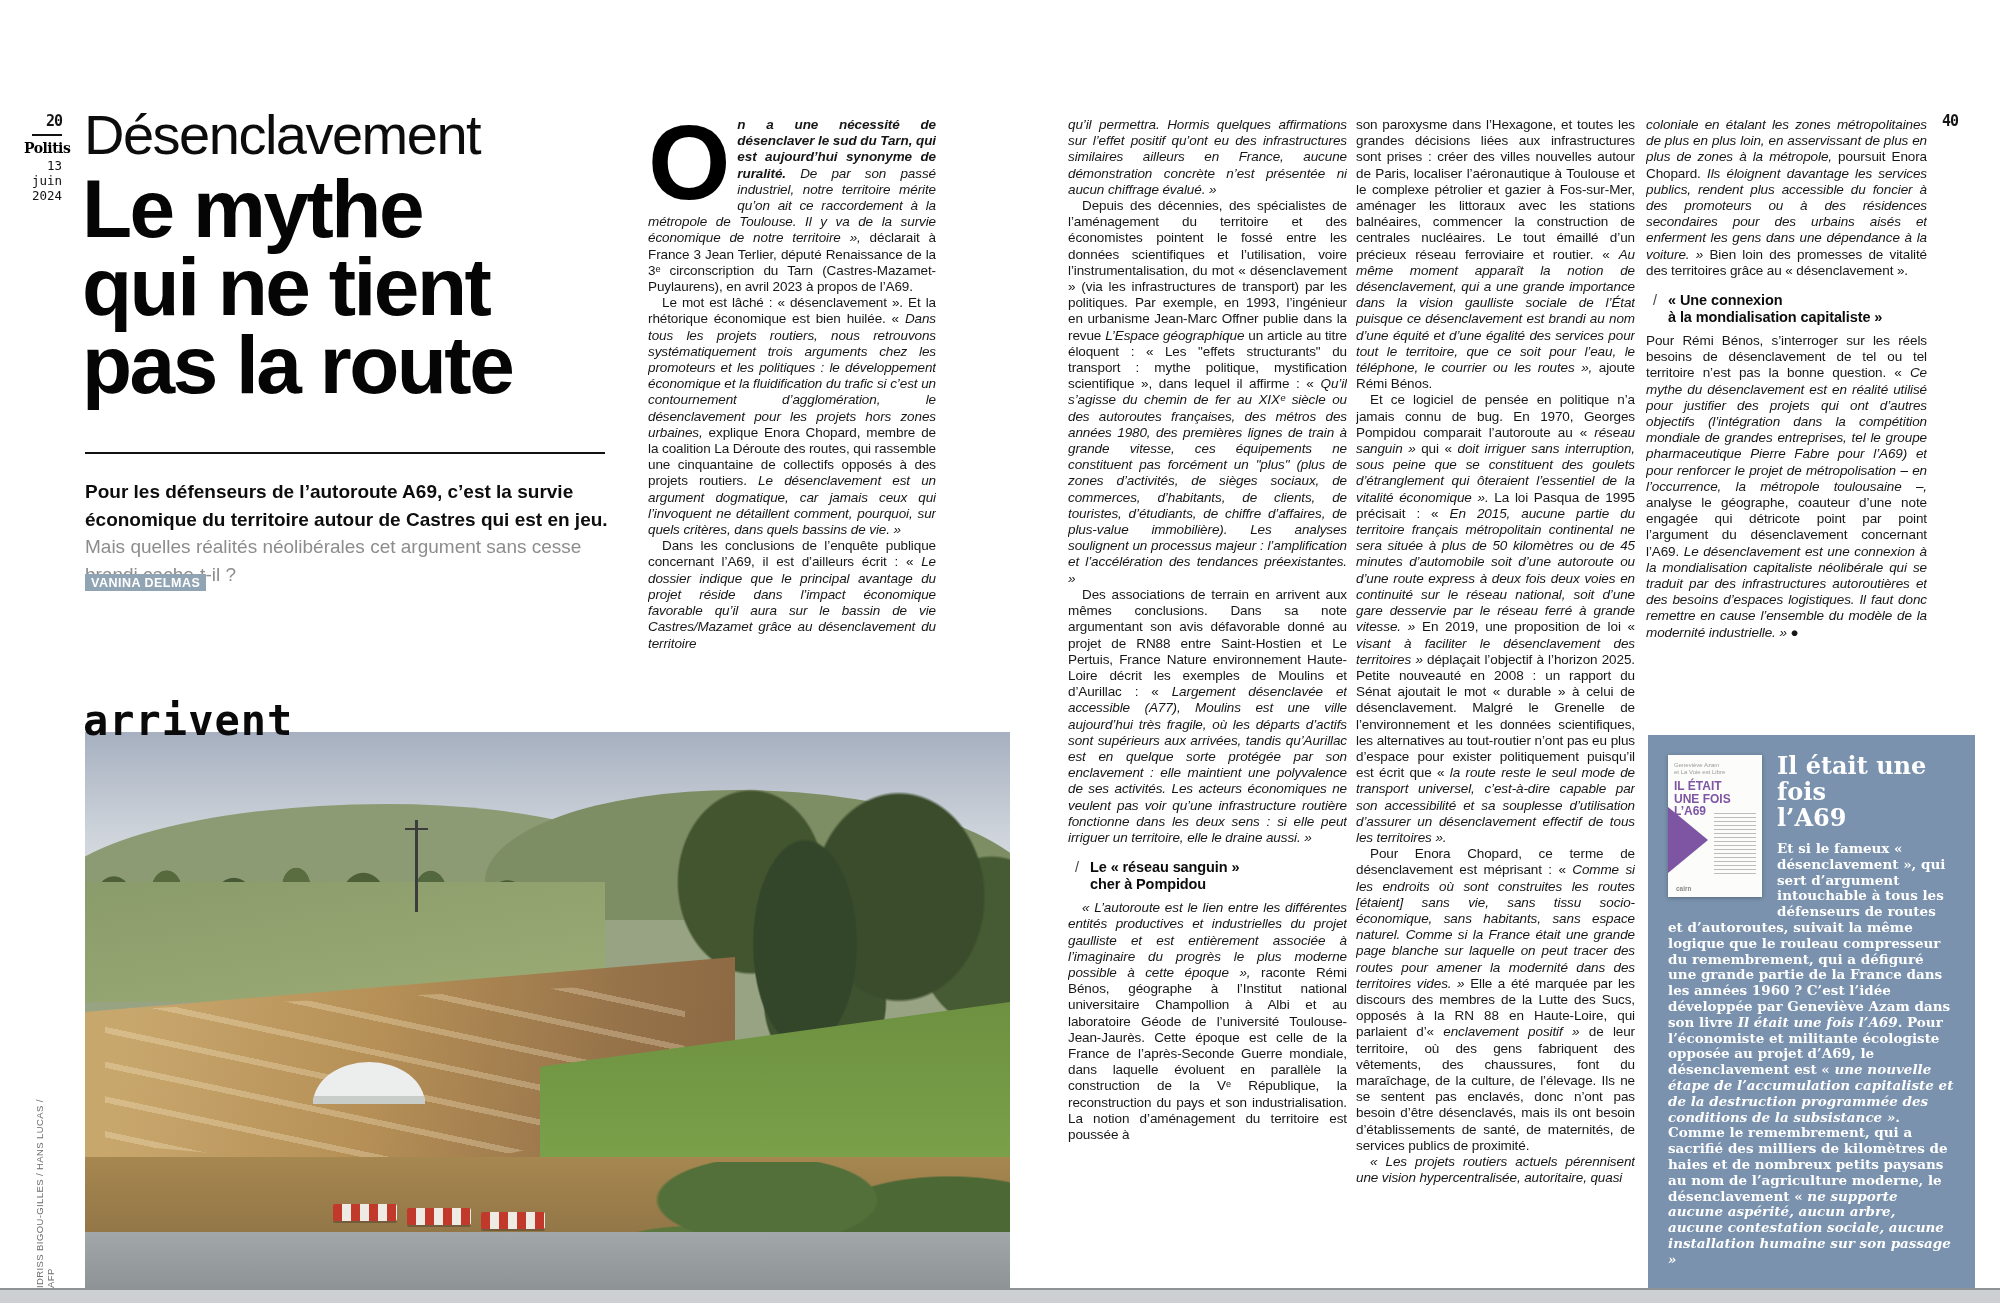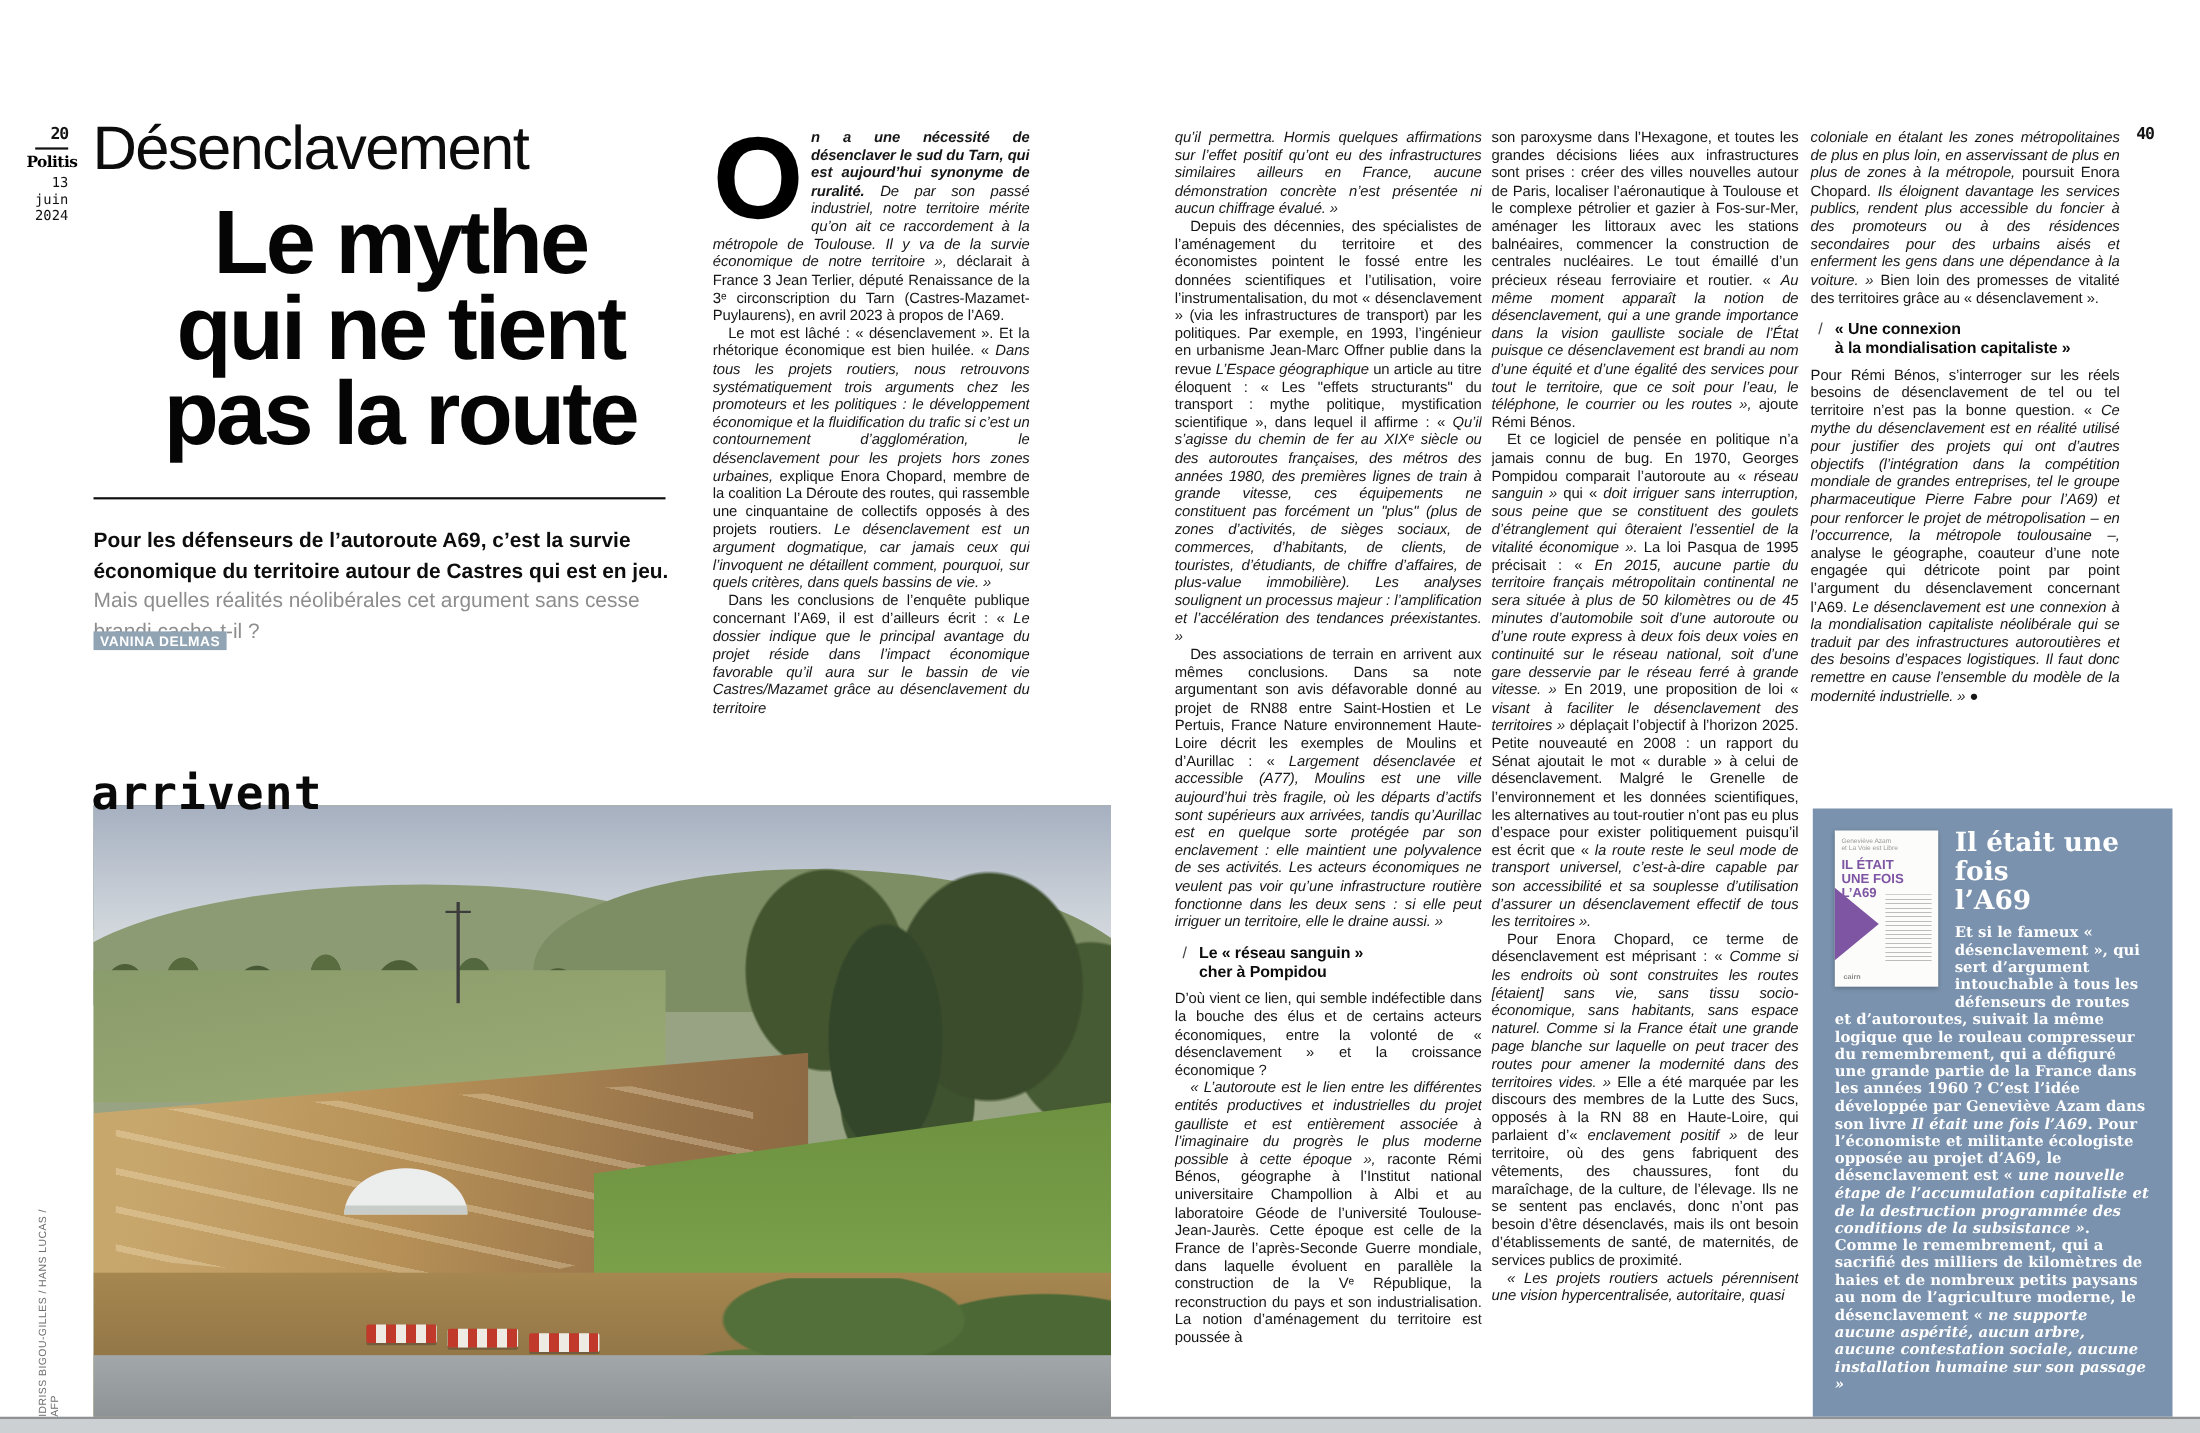--- a/index.html
+++ b/index.html
@@ -125,21 +125,21 @@
   <div class="folio-left">
     <div class="num">20</div>
     <div class="rule"></div>
     <div class="mag">Politis</div>
     <div class="date">13
 juin
 2024</div>
   </div>
 
   <div class="kicker">Désenclavement</div>
-  <h1 class="title" style="margin:12px;text-align:center;">Le mythe
+  <h1 class="title" style="margin:0;">Le mythe
 qui ne tient
 pas la route</h1>
   <div class="title-rule"></div>
   <p class="standfirst" style="margin:0;">
     <span class="sf-bold">Pour les défenseurs de l’autoroute A69, c’est la survie économique du territoire autour de Castres qui est en jeu.</span><span class="sf-rest"> Mais quelles réalités néolibérales cet argument sans cesse brandi cache-t-il ?</span>
   </p>
   <div class="byline">VANINA DELMAS</div>
 
   <div class="section-label">arrivent</div>
 
@@ -171,21 +171,20 @@
       <p class="flush"><span class="run-drop">O</span><span class="run-bi">n a une nécessité de désenclaver le sud du Tarn, qui est aujourd’hui synonyme de ruralité. </span><span class="run-i">De par son passé industriel, notre territoire mérite qu’on ait ce raccordement à la métropole de Toulouse. Il y va de la survie économique de notre territoire », </span><span class="run-r">déclarait à France 3 Jean Terlier, député Renaissance de la 3ᵉ circonscription du Tarn (Castres-Mazamet-Puylaurens), en avril 2023 à propos de l’A69.</span></p>
       <p><span class="run-r">Le mot est lâché : « désenclavement ». Et la rhétorique économique est bien huilée. « </span><span class="run-i">Dans tous les projets routiers, nous retrouvons systématiquement trois arguments chez les promoteurs et les politiques : le développement économique et la fluidification du trafic si c’est un contournement d’agglomération, le désenclavement pour les projets hors zones urbaines, </span><span class="run-r">explique Enora Chopard, membre de la coalition La Déroute des routes, qui rassemble une cinquantaine de collectifs opposés à des projets routiers. </span><span class="run-i">Le désenclavement est un argument dogmatique, car jamais ceux qui l’invoquent ne détaillent comment, pourquoi, sur quels critères, dans quels bassins de vie. »</span></p>
       <p><span class="run-r">Dans les conclusions de l’enquête publique concernant l’A69, il est d’ailleurs écrit : « </span><span class="run-i">Le dossier indique que le principal avantage du projet réside dans l’impact économique favorable qu’il aura sur le bassin de vie Castres/Mazamet grâce au désenclavement du territoire</span></p>
     </div>
   <div class="col col2">
       <p class="flush"><span class="run-i">qu’il permettra. Hormis quelques affirmations sur l’effet positif qu’ont eu des infrastructures similaires ailleurs en France, aucune démonstration concrète n’est présentée ni aucun chiffrage évalué. »</span></p>
       <p><span class="run-r">Depuis des décennies, des spécialistes de l’aménagement du territoire et des économistes pointent le fossé entre les données scientifiques et l’utilisation, voire l’instrumentalisation, du mot « désenclavement » (via les infrastructures de transport) par les politiques. Par exemple, en 1993, l’ingénieur en urbanisme Jean-Marc Offner publie dans la revue </span><span class="run-i">L’Espace géographique</span><span class="run-r"> un article au titre éloquent : « Les "effets structurants" du transport : mythe politique, mystification scientifique », dans lequel il affirme : « </span><span class="run-i">Qu’il s’agisse du chemin de fer au XIXᵉ siècle ou des autoroutes françaises, des métros des années 1980, des premières lignes de train à grande vitesse, ces équipements ne constituent pas forcément un "plus" (plus de zones d’activités, de sièges sociaux, de commerces, d’habitants, de clients, de touristes, d’étudiants, de chiffre d’affaires, de plus-value immobilière). Les analyses soulignent un processus majeur : l’amplification et l’accélération des tendances préexistantes. »</span></p>
       <p><span class="run-r">Des associations de terrain en arrivent aux mêmes conclusions. Dans sa note argumentant son avis défavorable donné au projet de RN88 entre Saint-Hostien et Le Pertuis, France Nature environnement Haute-Loire décrit les exemples de Moulins et d’Aurillac : « </span><span class="run-i">Largement désenclavée et accessible (A77), Moulins est une ville aujourd’hui très fragile, où les départs d’actifs sont supérieurs aux arrivées, tandis qu’Aurillac est en quelque sorte protégée par son enclavement : elle maintient une polyvalence de ses activités. Les acteurs économiques ne veulent pas voir qu’une infrastructure routière fonctionne dans les deux sens : si elle peut irriguer un territoire, elle le draine aussi. »</span></p>
       <h3><span class="slash">/</span><span class="sh-text">Le « réseau sanguin »
 cher à Pompidou</span></h3>
-      <p class="flush"><span class="run-r">D’où vient ce lien, qui semble indéfectible dans la bouche des élus et de certains acteurs économiques, entre la volonté de « désenclavement » et la croissance économique ?</span></p>
       <p><span class="run-i">« L’autoroute est le lien entre les différentes entités productives et industrielles du projet gaulliste et est entièrement associée à l’imaginaire du progrès le plus moderne possible à cette époque », </span><span class="run-r">raconte Rémi Bénos, géographe à l’Institut national universitaire Champollion à Albi et au laboratoire Géode de l’université Toulouse-Jean-Jaurès. Cette époque est celle de la France de l’après-Seconde Guerre mondiale, dans laquelle évoluent en parallèle la construction de la Vᵉ République, la reconstruction du pays et son industrialisation. La notion d’aménagement du territoire est poussée à</span></p>
     </div>
   <div class="col col3">
       <p class="flush"><span class="run-r">son paroxysme dans l’Hexagone, et toutes les grandes décisions liées aux infrastructures sont prises : créer des villes nouvelles autour de Paris, localiser l’aéronautique à Toulouse et le complexe pétrolier et gazier à Fos-sur-Mer, aménager les littoraux avec les stations balnéaires, commencer la construction de centrales nucléaires. Le tout émaillé d’un précieux réseau ferroviaire et routier. « </span><span class="run-i">Au même moment apparaît la notion de désenclavement, qui a une grande importance dans la vision gaulliste sociale de l’État puisque ce désenclavement est brandi au nom d’une équité et d’une égalité des services pour tout le territoire, que ce soit pour l’eau, le téléphone, le courrier ou les routes », </span><span class="run-r">ajoute Rémi Bénos.</span></p>
       <p><span class="run-r">Et ce logiciel de pensée en politique n’a jamais connu de bug. En 1970, Georges Pompidou comparait l’autoroute au « </span><span class="run-i">réseau sanguin »</span><span class="run-r"> qui « </span><span class="run-i">doit irriguer sans interruption, sous peine que se constituent des goulets d’étranglement qui ôteraient l’essentiel de la vitalité économique ».</span><span class="run-r"> La loi Pasqua de 1995 précisait : « </span><span class="run-i">En 2015, aucune partie du territoire français métropolitain continental ne sera située à plus de 50 kilomètres ou de 45 minutes d’automobile soit d’une autoroute ou d’une route express à deux fois deux voies en continuité sur le réseau national, soit d’une gare desservie par le réseau ferré à grande vitesse. »</span><span class="run-r"> En 2019, une proposition de loi « </span><span class="run-i">visant à faciliter le désenclavement des territoires »</span><span class="run-r"> déplaçait l’objectif à l’horizon 2025. Petite nouveauté en 2008 : un rapport du Sénat ajoutait le mot « durable » à celui de désenclavement. Malgré le Grenelle de l’environnement et les données scientifiques, les alternatives au tout-routier n’ont pas eu plus d’espace pour exister politiquement puisqu’il est écrit que « </span><span class="run-i">la route reste le seul mode de transport universel, c’est-à-dire capable par son accessibilité et sa souplesse d’utilisation d’assurer un désenclavement effectif de tous les territoires ».</span></p>
       <p><span class="run-r">Pour Enora Chopard, ce terme de désenclavement est méprisant : « </span><span class="run-i">Comme si les endroits où sont construites les routes [étaient] sans vie, sans tissu socio-économique, sans habitants, sans espace naturel. Comme si la France était une grande page blanche sur laquelle on peut tracer des routes pour amener la modernité dans des territoires vides. »</span><span class="run-r"> Elle a été marquée par les discours des membres de la Lutte des Sucs, opposés à la RN 88 en Haute-Loire, qui parlaient d’« </span><span class="run-i">enclavement positif »</span><span class="run-r"> de leur territoire, où des gens fabriquent des vêtements, des chaussures, font du maraîchage, de la culture, de l’élevage. Ils ne se sentent pas enclavés, donc n’ont pas besoin d’être désenclavés, mais ils ont besoin d’établissements de santé, de maternités, de services publics de proximité.</span></p>
       <p><span class="run-i">« Les projets routiers actuels pérennisent une vision hypercentralisée, autoritaire, quasi</span></p>
     </div>
   <div class="col col4">
       <p class="flush"><span class="run-i">coloniale en étalant les zones métropolitaines de plus en plus loin, en asservissant de plus en plus de zones à la métropole, </span><span class="run-r">poursuit Enora Chopard. </span><span class="run-i">Ils éloignent davantage les services publics, rendent plus accessible du foncier à des promoteurs ou à des résidences secondaires pour des urbains aisés et enferment les gens dans une dépendance à la voiture. »</span><span class="run-r"> Bien loin des promesses de vitalité des territoires grâce au « désenclavement ».</span></p>

